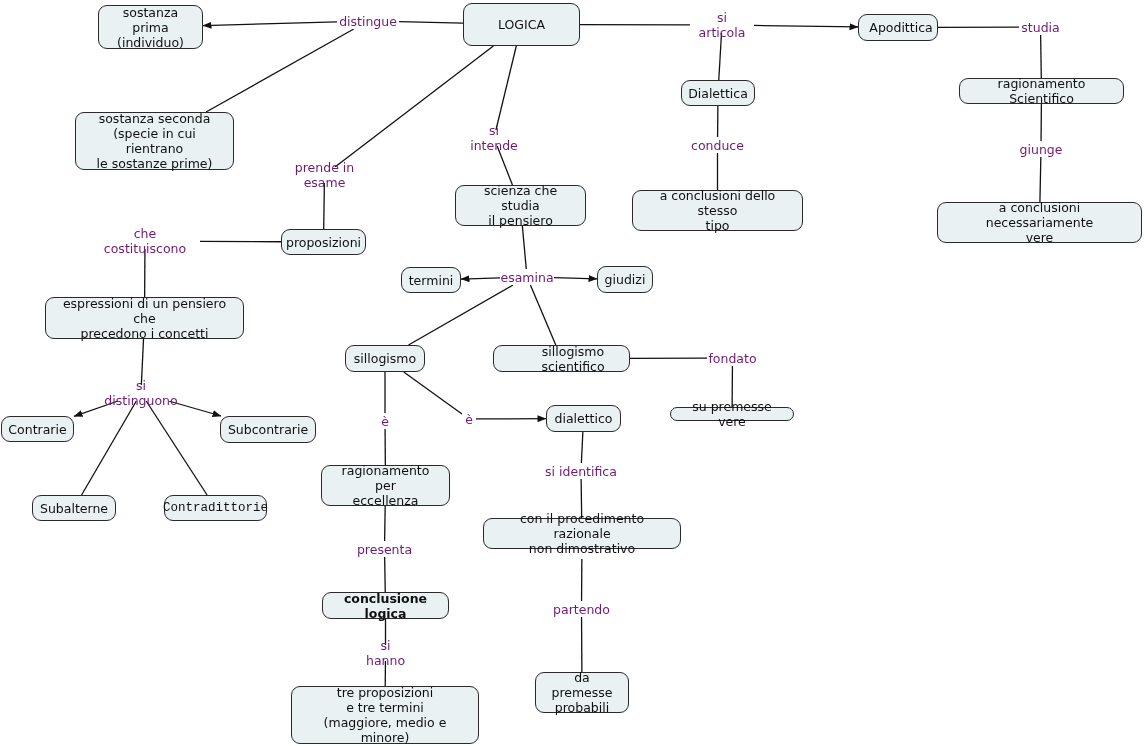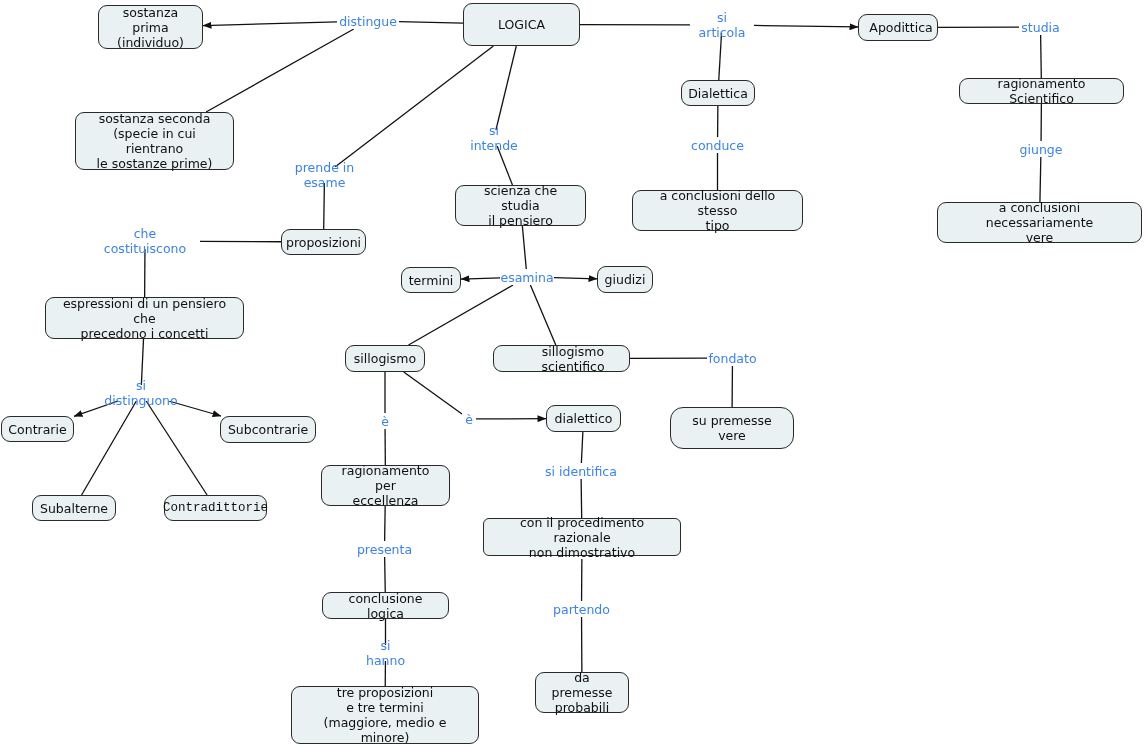--- a/index.html
+++ b/index.html
@@ -40,21 +40,21 @@
     font-size: 12.5px;
     line-height: 15px;
     padding: 2px 9px;
     white-space: pre-line;
     z-index: 3;
   }
   .link-label {
     position: absolute;
     box-sizing: border-box;
     background: #ffffff;
-    color: #3b82f6;
+    color: #701a75;
     font-size: 12.5px;
     line-height: 15px;
     text-align: center;
     white-space: pre-line;
     padding: 0 3px;
     z-index: 2;
     display: flex;
     align-items: center;
     justify-content: center;
   }
@@ -134,27 +134,27 @@
       <div class="node" style="left: 45px; top: 297px; width: 199px; height: 42px;">espressioni di un pensiero che
 precedono i concetti</div>
       <div class="node" style="left: 401px; top: 267px; width: 60px; height: 26px;">termini</div>
       <div class="node" style="left: 597px; top: 266px; width: 56px; height: 27px;">giudizi</div>
       <div class="node" style="left: 1px; top: 416px; width: 73px; height: 26px;">Contrarie</div>
       <div class="node" style="left: 220px; top: 416px; width: 96px; height: 27px;">Subcontrarie</div>
       <div class="node" style="left: 32px; top: 495px; width: 84px; height: 26px;">Subalterne</div>
       <div class="node" style="left: 164px; top: 495px; width: 103px; height: 26px; font-family: Liberation Mono, monospace;">Contradittorie</div>
       <div class="node" style="left: 345px; top: 345px; width: 80px; height: 27px;">sillogismo</div>
       <div class="node" style="left: 493px; top: 345px; width: 137px; height: 27px; padding-left: 32px;">sillogismo scientifico</div>
-      <div class="node" style="left: 670px; top: 407px; width: 124px; height: 42px; border-radius: 13px;">su premesse vere</div>
+      <div class="node" style="left: 670px; top: 407px; width: 124px; height: 14px; border-radius: 13px;">su premesse vere</div>
       <div class="node" style="left: 546px; top: 405px; width: 75px; height: 27px;">dialettico</div>
       <div class="node" style="left: 321px; top: 465px; width: 129px; height: 41px;">ragionamento per
 eccellenza</div>
-      <div class="node" style="left: 483px; top: 518px; width: 198px; height: 38px; border-radius: 6px;">con il procedimento razionale
+      <div class="node" style="left: 483px; top: 518px; width: 198px; height: 31px;">con il procedimento razionale
 non dimostrativo</div>
-      <div class="node" style="left: 322px; top: 592px; width: 127px; height: 27px;">conclusione logica</div>
+      <div class="node" style="left: 322px; top: 592px; width: 127px; height: 27px; font-weight: bold;">conclusione logica</div>
       <div class="node" style="left: 535px; top: 672px; width: 94px; height: 41px;">da premesse
 probabili</div>
       <div class="node" style="left: 291px; top: 686px; width: 188px; height: 58px;">tre proposizioni
 e tre termini
 (maggiore, medio e minore)</div>
     </div>
   <div id="label-layer">
       <div class="link-label" style="left: 337px; top: 13px; width: 62px; height: 16px;">distingue</div>
       <div class="link-label" style="left: 690px; top: 17px; width: 64px; height: 16px;">si articola</div>
       <div class="link-label" style="left: 1019px; top: 19px; width: 43px; height: 16px;">studia</div>

